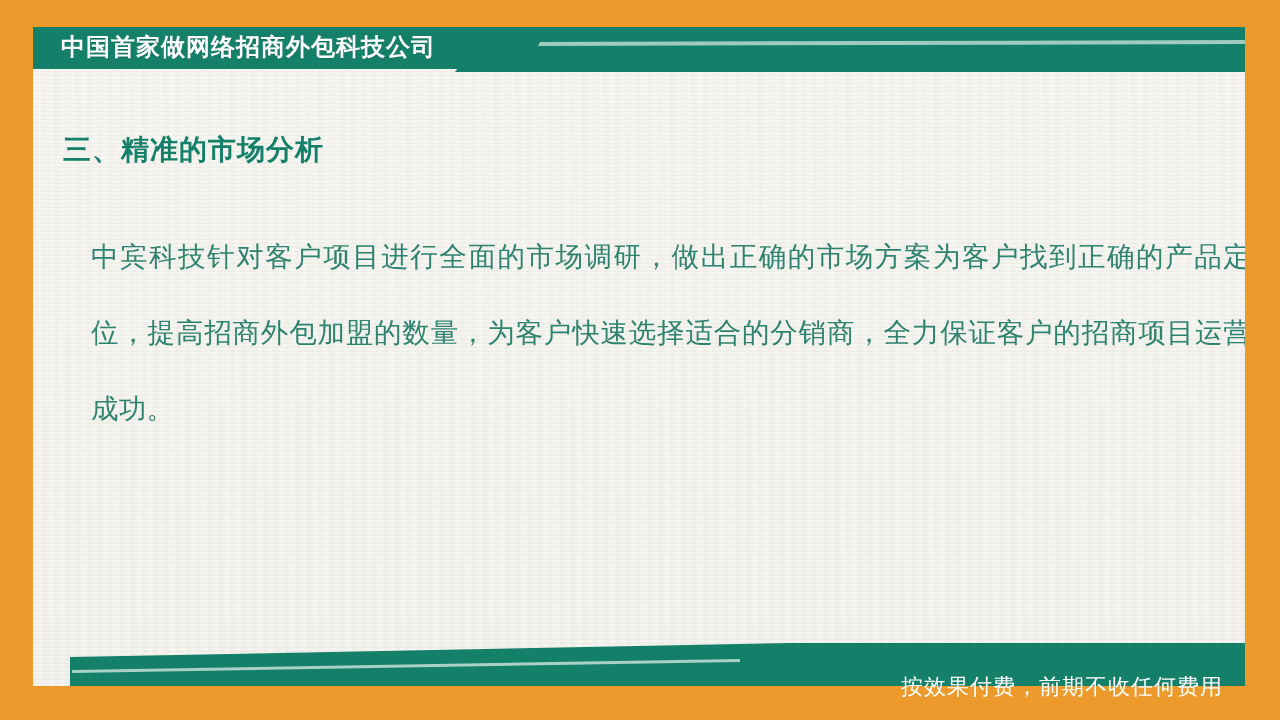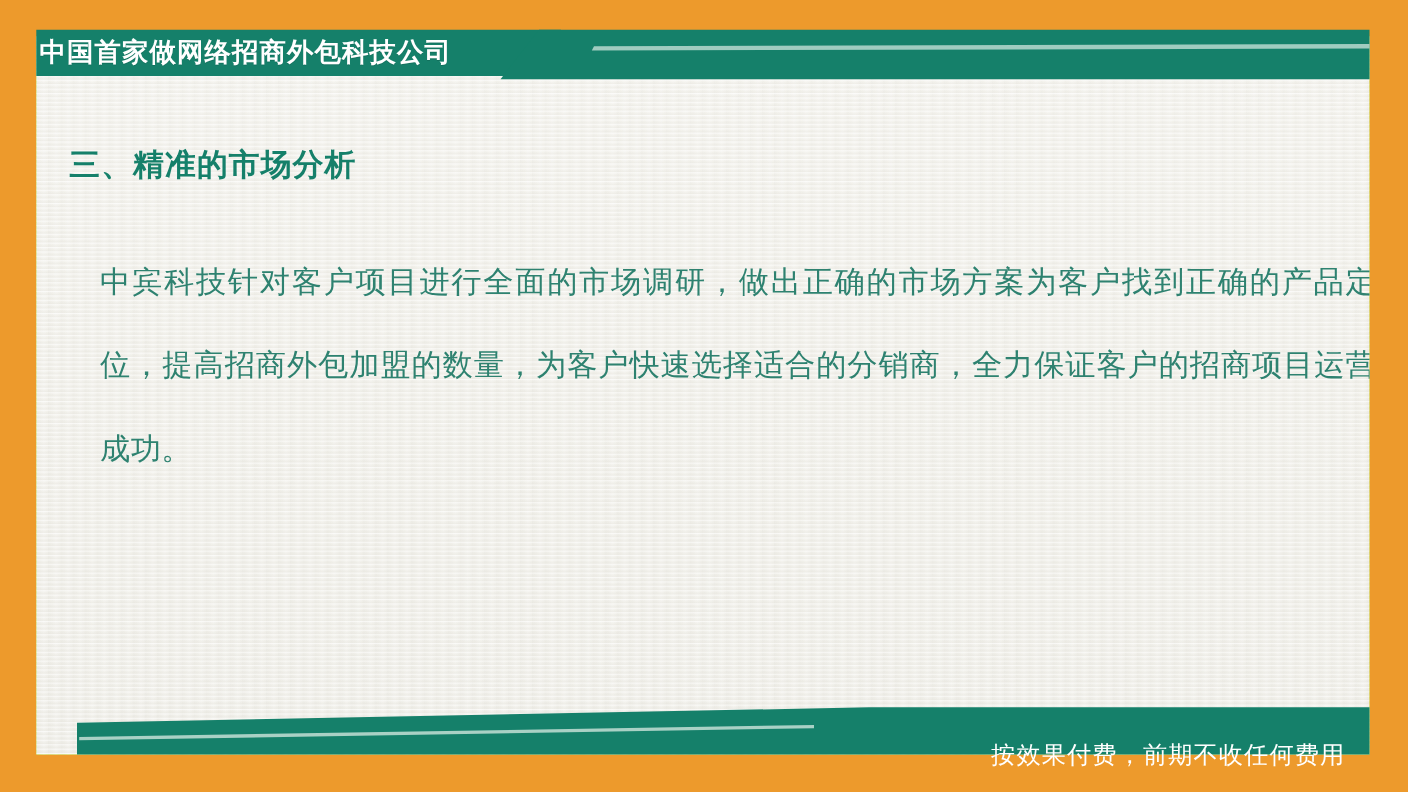--- a/index.html
+++ b/index.html
@@ -14,21 +14,21 @@
   #slide-frame {
     position:absolute; inset:0;
     background:#ED9A2C;
   }
 
   
   #paper {
     position:absolute;
     left:33px; top:33px;
     width:1212px; height:653px;
-    background:#bef264;
+    background:#ffffff;
     overflow:hidden;
   }
   
   #paper-texture {
     position:absolute; inset:0;
     background:
       repeating-linear-gradient(
         0deg,
         rgba(255,255,255,0.00) 0px,
         rgba(255,255,255,0.55) 1px,
@@ -52,21 +52,21 @@
     left:0; top:0;
     width:1280px; height:95px;
     pointer-events:none;
   }
 
   #header-title-wrap {
     position:absolute;
     left:33px; top:27px;
     height:40px;
     display:flex; align-items:center;
-    padding-left:3px;
+    padding-left:28px;
     z-index:4;
   }
   #header-title {
     font-family:"DejaVu Sans","Liberation Sans", sans-serif;
     font-weight:bold;
     font-size:24px;
     color:#FFFFFF;
     letter-spacing:1px;
     white-space:nowrap;
     text-shadow:0 1px 0 rgba(0,0,0,0.12);

